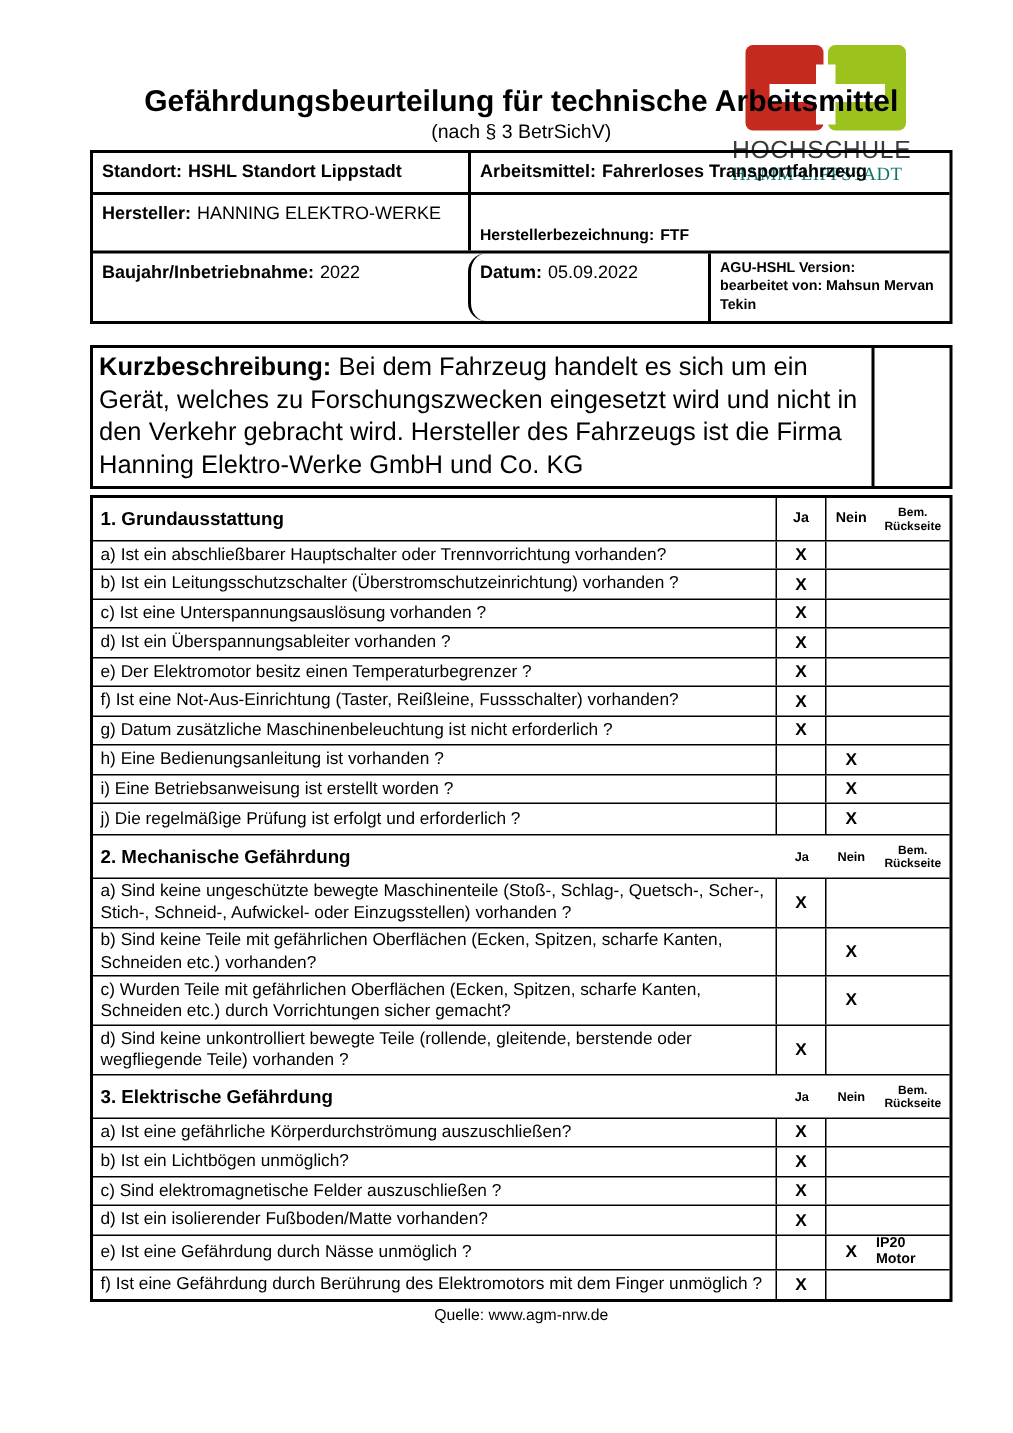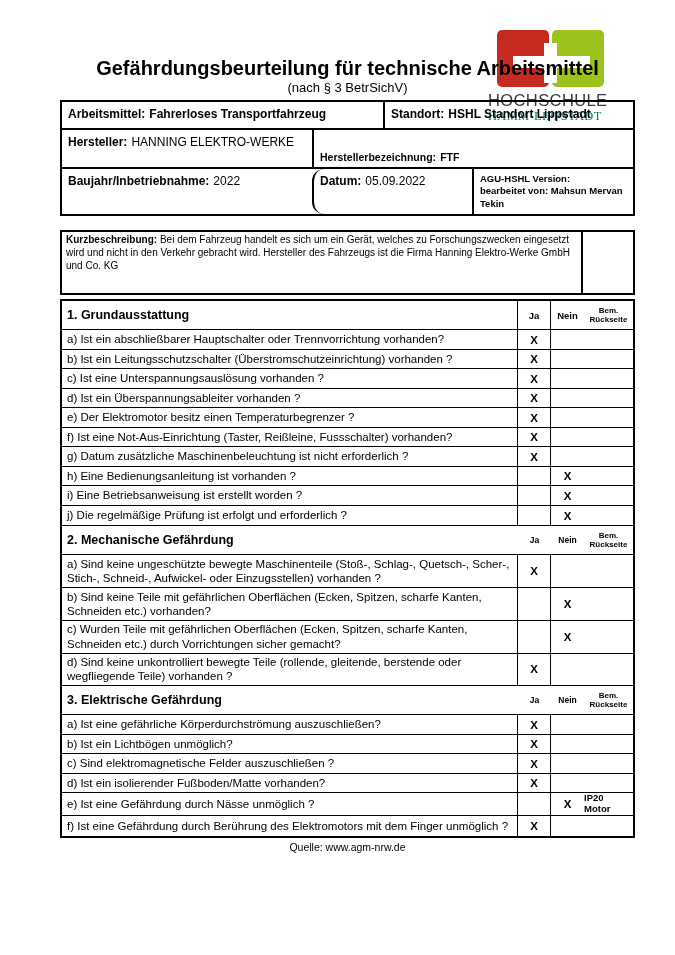--- a/index.html
+++ b/index.html
@@ -35,21 +35,21 @@
   .w250 { flex: 0 0 250px; }
   .w160 { flex: 0 0 160px; border-radius: 12px; }
   .grow { flex: 1; }
   .r1 .info-cell, .r2 .info-cell { min-height: 26px; }
   .r3 .info-cell { min-height: 35px; }
   .small-bold { font-size: 10.5px; font-weight: bold; padding-top: 21px; }
   .version-cell { display: block; font-size: 9.5px; font-weight: bold; line-height: 1.3; padding-top: 4px; }
 
   
   .kurz { margin-top: 14px; border: 2px solid #000; display: flex; }
-  .kurz-text { flex: 1; border-right: 2px solid #000; padding: 2px 5px 21px 4px; font-size: 10px; line-height: 1.28; }
+  .kurz-text { flex: 1; border-right: 2px solid #000; padding: 2px 5px 3px 4px; font-size: 17px; line-height: 1.28; }
   .kurz-empty { flex: 0 0 50px; }
 
   
   .checklist { margin-top: 4px; border: 2px solid #000; }
   .qsection { border-bottom: 1.5px solid #000; }
   .qsection:last-child { border-bottom: none; }
 
   .sec-header { display: flex; align-items: center; min-height: 29px; border-bottom: 1.5px solid #000; justify-content: space-between; }
   .sec-title { flex: 0 0 456px; font-size: 12.5px; font-weight: bold; padding-left: 5px; }
   .hdr-ja { flex: 0 0 33px; text-align: center; font-weight: bold; font-size: 8.5px; }
@@ -88,27 +88,27 @@
     <div class="logo-line2">HAMM-LIPPSTADT</div>
   </div>
 
   <div class="content">
 
     <div class="doc-title">Gefährdungsbeurteilung für technische Arbeitsmittel</div>
     <div class="doc-subtitle">(nach § 3 BetrSichV)</div>
 
     <div class="info-table">
       <div class="info-row r1">
+        <div class="info-cell w250">
+          <span class="b">Standort:</span>
+          <span class="b">HSHL Standort Lippstadt</span>
+        </div>
         <div class="info-cell grow">
           <span class="b">Arbeitsmittel:</span>
           <span class="b">Fahrerloses Transportfahrzeug</span>
-        </div>
-        <div class="info-cell w250">
-          <span class="b">Standort:</span>
-          <span class="b">HSHL Standort Lippstadt</span>
         </div>
       </div>
       <div class="info-row r2">
         <div class="info-cell w250">
           <span class="b">Hersteller:</span>
           <span>HANNING ELEKTRO-WERKE</span>
         </div>
         <div class="info-cell grow small-bold">
           <span>Herstellerbezeichnung:</span>
           <span>FTF</span>

